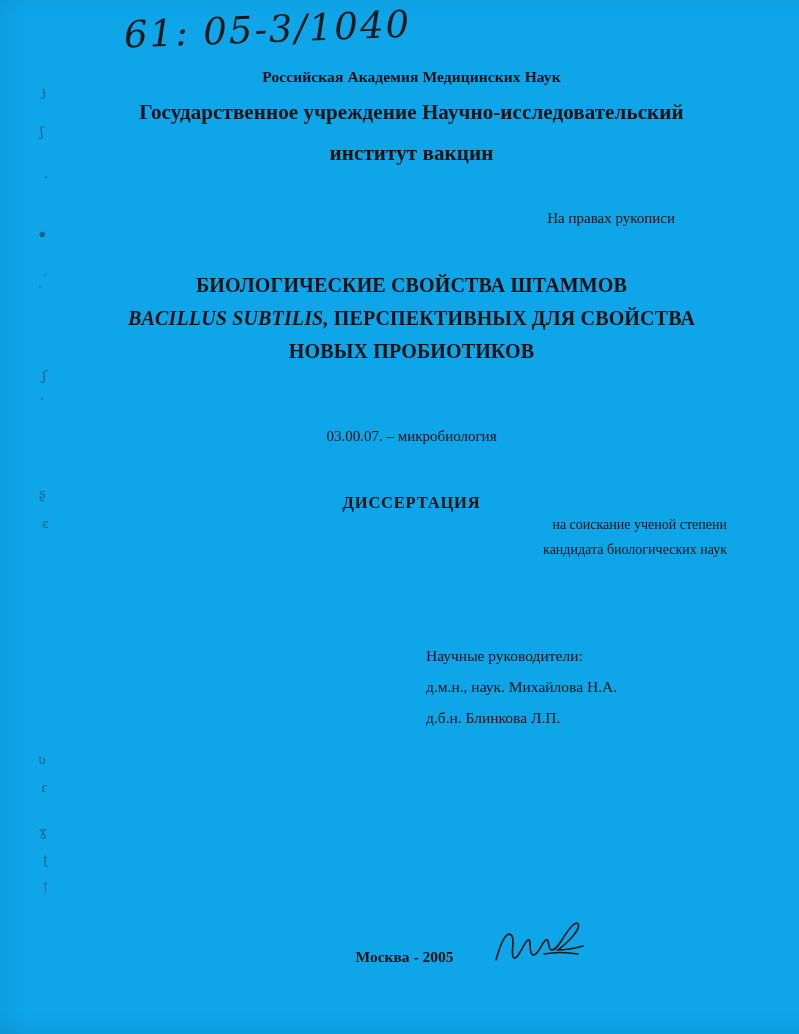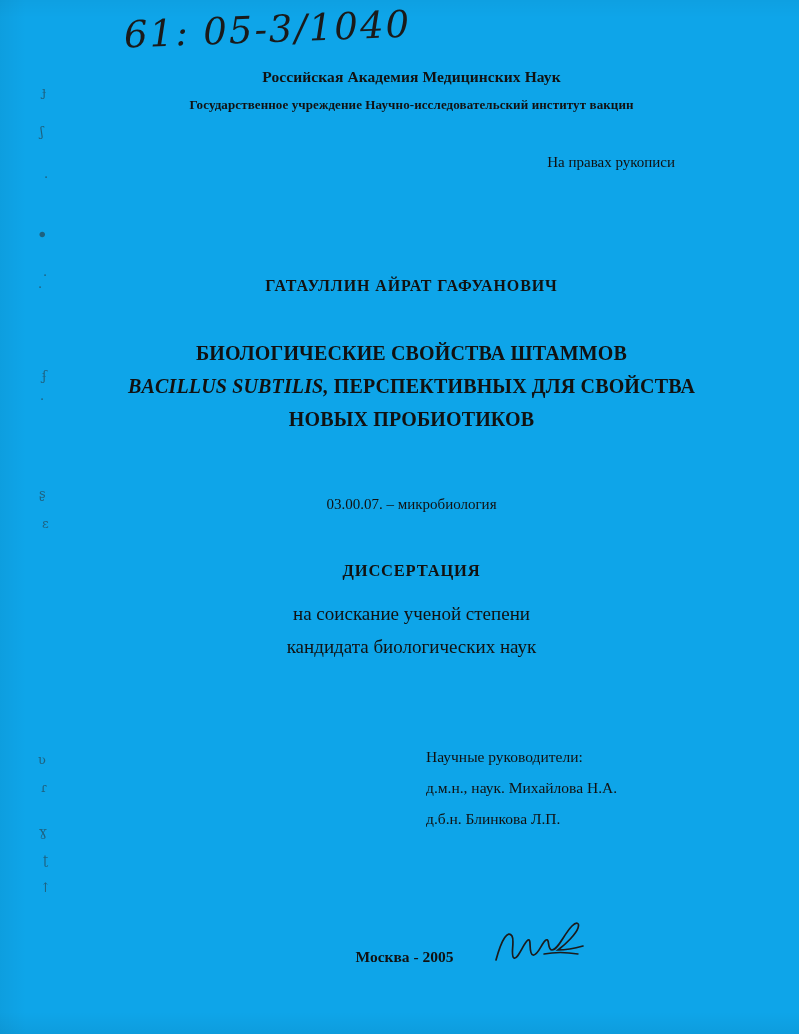--- a/index.html
+++ b/index.html
@@ -69,21 +69,21 @@
   }
 
   .org-block {
     text-align: center;
     font-weight: bold;
     font-size: 15.5px;
     line-height: 1.95;
     letter-spacing: 0.1px;
   }
   .org-line-1 { }
-  .org-line-2 { font-size: 13px; }
+  .org-line-2 { font-size: 21px; }
   .org-line-3 { font-size: 15.5px; }
 
   .rights {
     margin-top: 36px;
     text-align: right;
     padding-right: 52px;
     font-size: 15px;
   }
 
   .author {
@@ -113,23 +113,22 @@
   }
 
   .dissertation {
     margin-top: 48px;
     text-align: center;
     font-weight: bold;
     font-size: 16.5px;
     letter-spacing: 0.8px;
   }
   .degree {
-    margin-top: 16px;
-    text-align: center;
-    font-size: 19px;
+    text-align: right;
+    font-size: 14px;
     line-height: 1.75;
   }
 
   .supervisors {
     margin-top: 78px;
     padding-left: 330px;
     font-size: 15.5px;
     line-height: 2.0;
   }
   .supervisors .sup-title { font-weight: normal; }
@@ -180,21 +179,20 @@
 
   <div class="content">
 
     <div class="org-block">
       <div class="org-line-1">Российская Академия Медицинских Наук</div>
       <div class="org-line-2">Государственное учреждение Научно-исследовательский институт вакцин</div>
     </div>
 
     <div class="rights">На правах рукописи</div>
 
-    <div class="author">ГАТАУЛЛИН АЙРАТ ГАФУАНОВИЧ</div>
 
     <div class="title">
       <div>БИОЛОГИЧЕСКИЕ СВОЙСТВА ШТАММОВ</div>
       <div>
         <span class="species">BACILLUS SUBTILIS,</span><span> ПЕРСПЕКТИВНЫХ ДЛЯ СВОЙСТВА</span>
       </div>
       <div>НОВЫХ ПРОБИОТИКОВ</div>
     </div>
 
     <div class="speciality">03.00.07. – микробиология</div>

